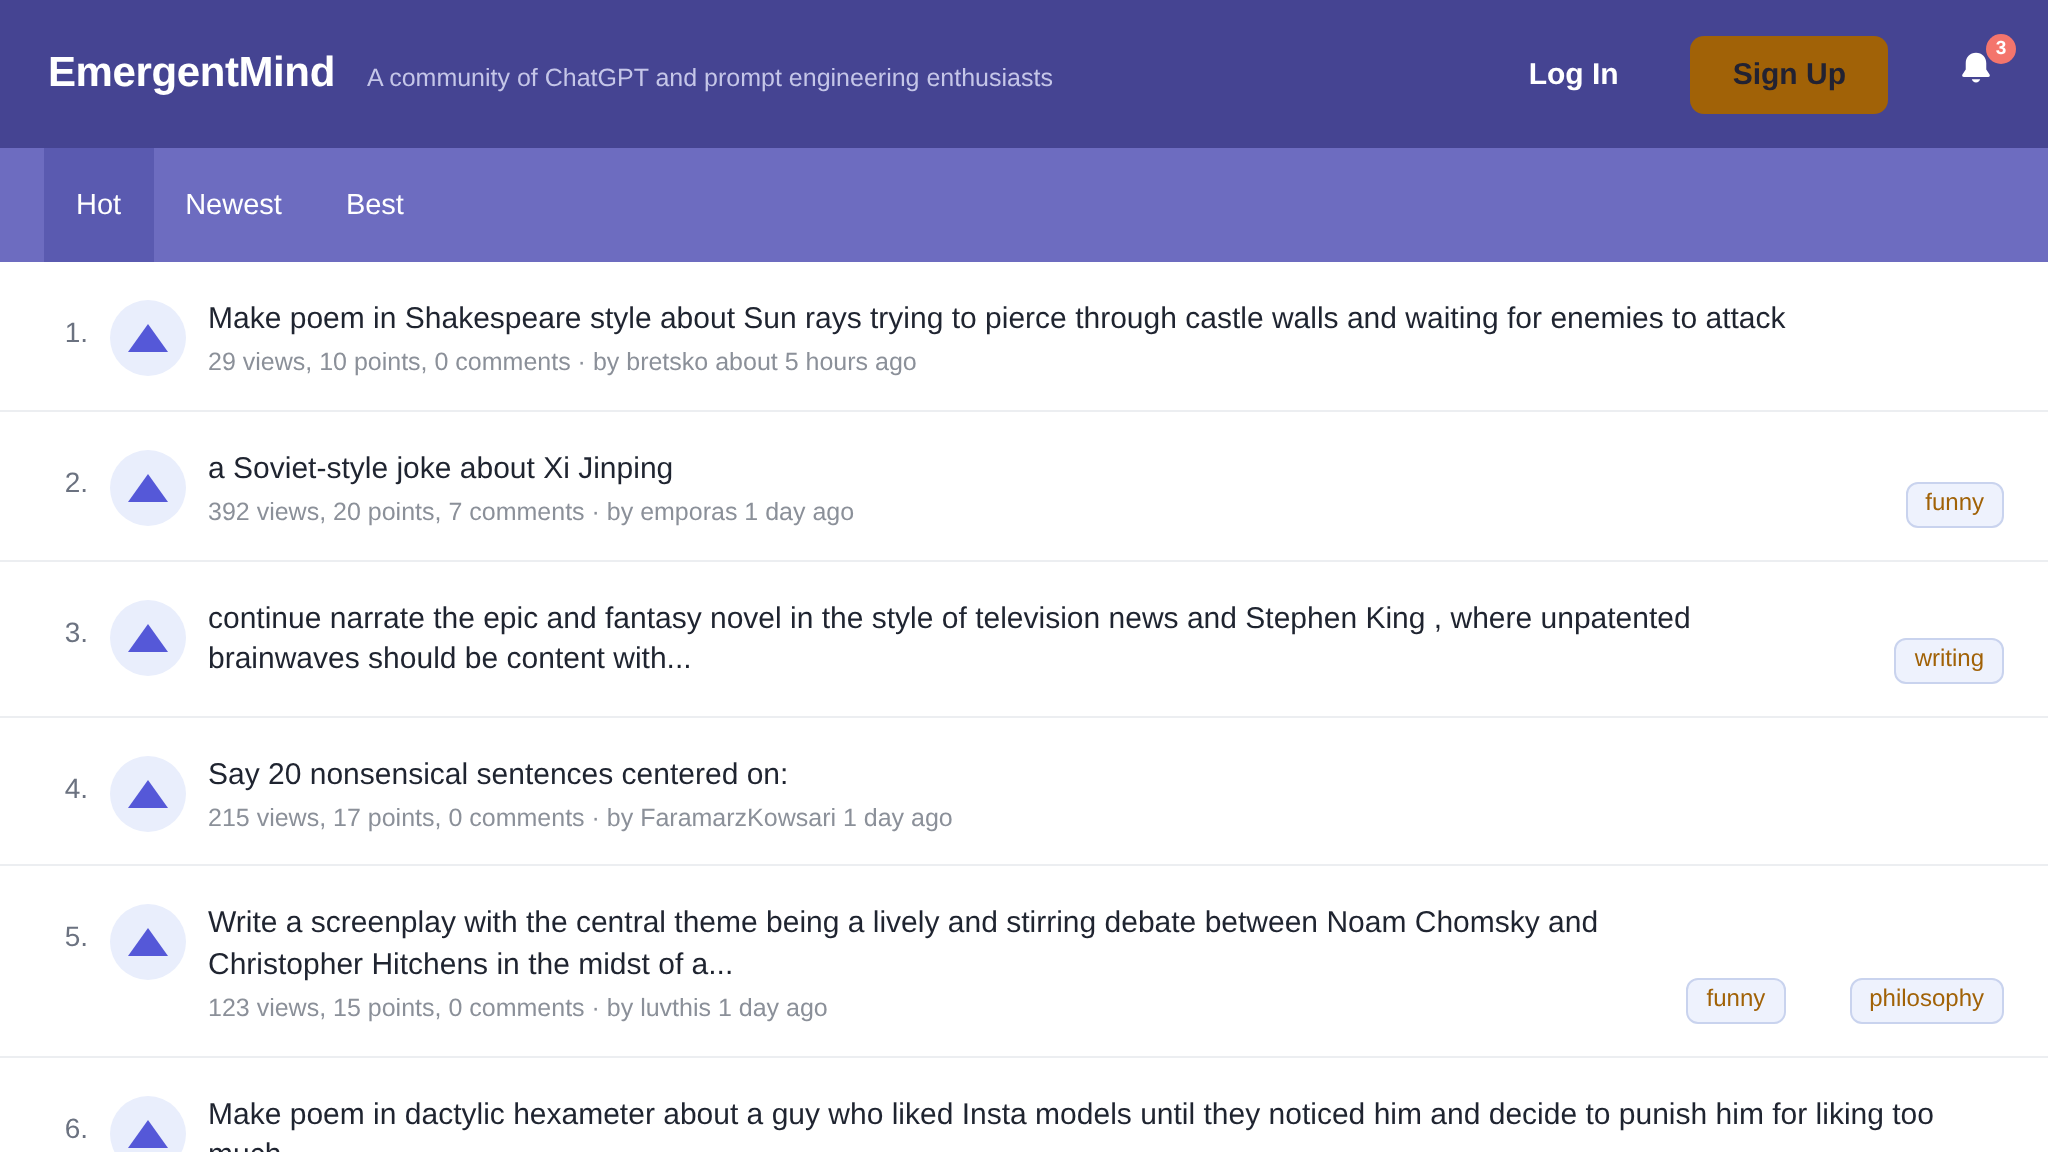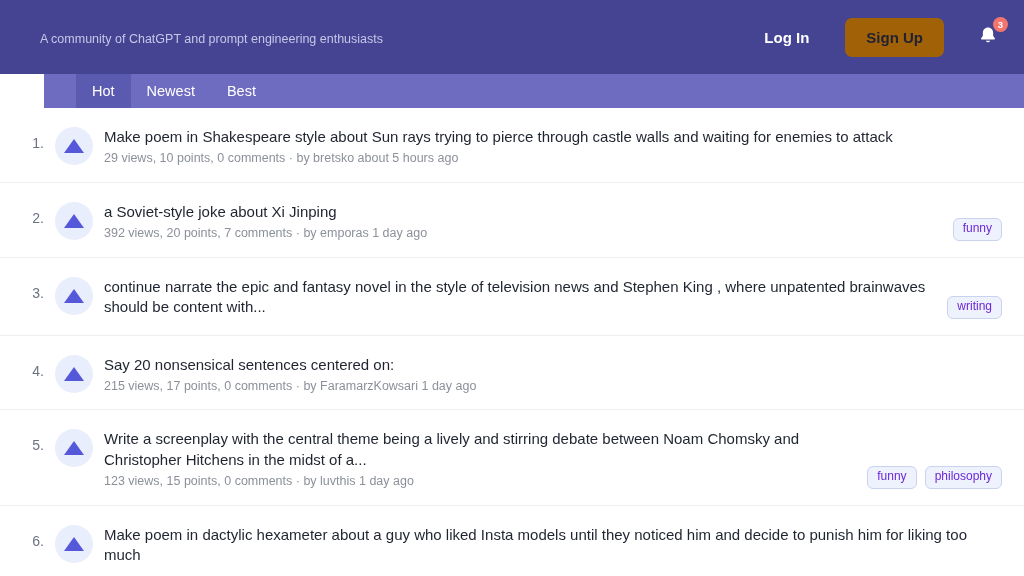--- a/index.html
+++ b/index.html
@@ -83,26 +83,25 @@
     width: 15px;
     height: 15px;
     display: flex;
     align-items: center;
     justify-content: center;
     line-height: 1;
   }
 
   
   .tabbar {
-    height: 34px;
+    height: 57px;
     background: #6d6cc0;
     display: flex;
     align-items: stretch;
-    padding-left: 32px;
-    margin-left: 44px;
+    padding-left: 22px;
   }
   .tab {
     display: flex;
     align-items: center;
     padding: 0 16px;
     font-size: 14.5px;
     color: #ffffff;
     cursor: pointer;
     white-space: nowrap;
   }
@@ -170,34 +169,36 @@
   }
   .tags {
     flex: 0 0 auto;
     align-self: flex-end;
     display: flex;
     gap: 8px;
     padding-bottom: 2px;
   }
   .tag {
     font-size: 12px;
-    color: #6d28d9;
+    color: #a16207;
     background: #eef2fd;
     border: 1px solid #c9d3ee;
     border-radius: 6px;
     padding: 3px 9px 4px 9px;
     white-space: nowrap;
     cursor: pointer;
     line-height: 1.15;
+    margin-left: 24px;
   }
 </style>
 </head>
 <body>
 
 <div class="header">
+  <span class="brand">EmergentMind</span>
   <span class="tagline">A community of ChatGPT and prompt engineering enthusiasts</span>
 
   <div class="header-right">
     <a class="login-link" href="#">Log In</a>
     <button class="signup-btn">Sign Up</button>
 
     <div class="bell-wrap">
       <span>
         <svg width="22" height="23" viewBox="0 0 24 24" aria-hidden="true">
           <path fill="#ffffff" d="M12 3.2c-3.3 0-5.6 2.5-5.6 5.7v3.4L4.6 15c-.4.6 0 1.4.8 1.4h13.2c.8 0 1.2-.8.8-1.4l-1.8-2.7V8.9c0-3.2-2.3-5.7-5.6-5.7z"></path>

